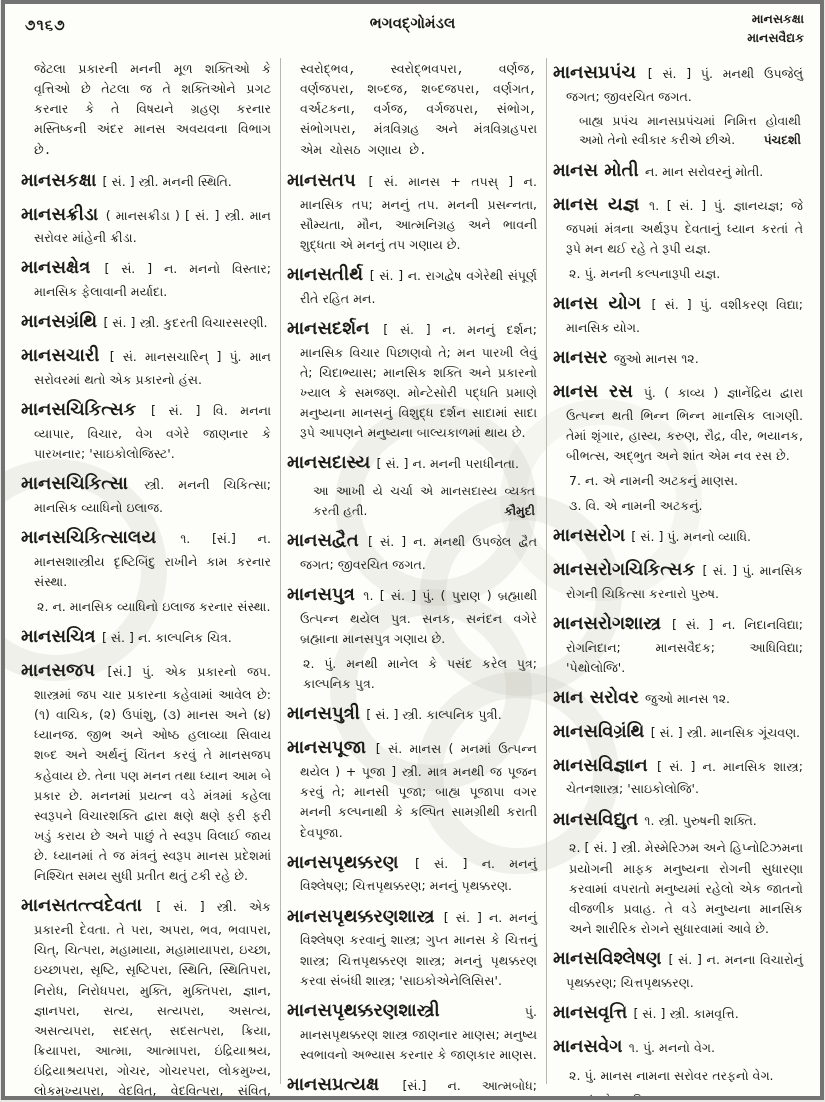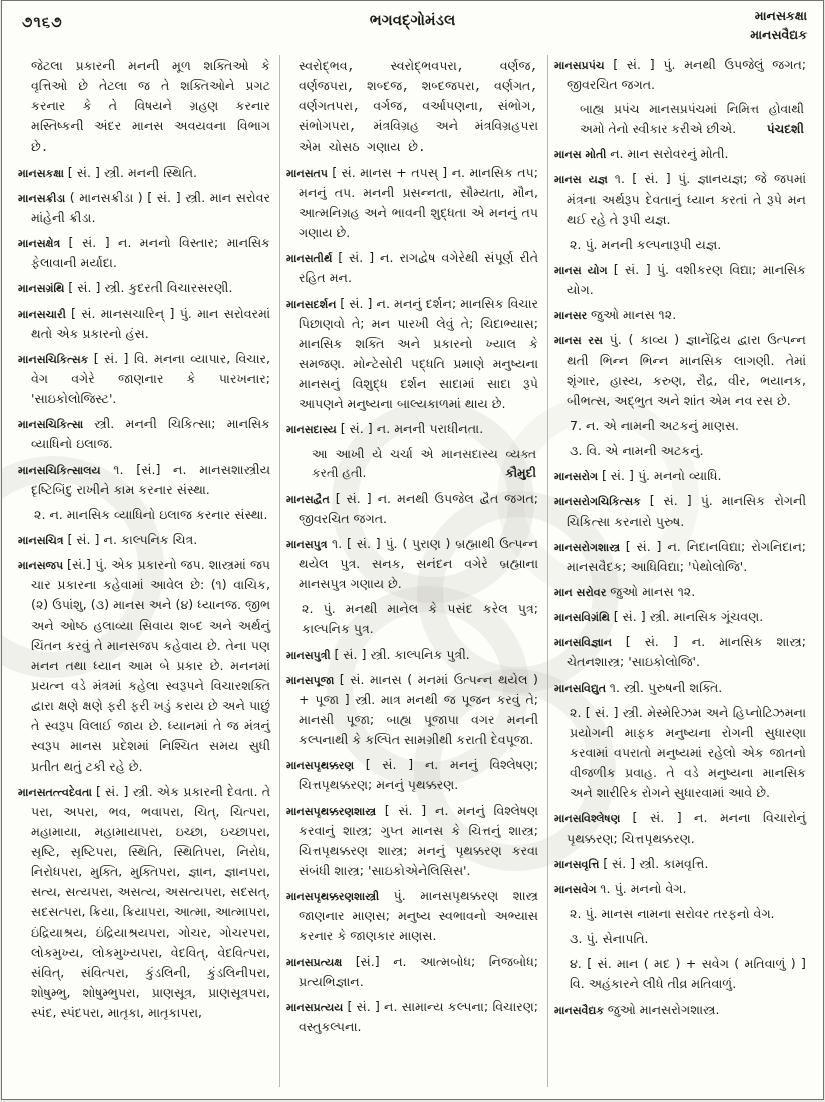--- a/index.html
+++ b/index.html
@@ -1,41 +1,41 @@
 <!DOCTYPE html>
 <html lang="gu"><head>
 <meta charset="utf-8">
 <style>
   html,body{margin:0;padding:0;background:#e8e8e4;}
   .page{
     position:relative;
     width:823px;height:1100px;
     margin:0 auto;
     background:#fdfdfa;
-    border:1px solid #737373;
+    border:4px solid #737373;
     overflow:hidden;
     font-family:"DejaVu Sans","Liberation Sans",sans-serif;
     color:#1c1b18;
     box-sizing:border-box;
   }
   
   .hdr{position:absolute;top:0;left:0;right:0;height:52px;}
   .pageno{position:absolute;left:20px;top:12px;font-weight:700;font-size:15px;letter-spacing:1px;}
   .title{position:absolute;left:0;right:0;top:10px;text-align:center;font-weight:700;font-size:15px;}
   .guides{position:absolute;right:16px;top:6px;text-align:right;font-weight:700;font-size:12.5px;line-height:1.5;}
   .guides span{display:block;}
   
   .columns{
     position:absolute;top:54px;left:10px;right:8px;bottom:12px;
     display:flex;z-index:2;
   }
   .col{flex:1 1 0;padding:0 9px 0 6px;font-size:12.6px;line-height:1.6;text-align:justify;}
   .col.mid{border-left:1px solid #b9b6ae;border-right:1px solid #b9b6ae;}
   .block{margin:0 0 5px 0;padding-left:13px;text-indent:-13px;}
-  .block .hw{font-weight:700;font-size:11px;}
+  .block .hw{font-weight:700;font-size:18px;}
   .block.plain{text-indent:0;margin-top:2px;font-family:Liberation Mono, monospace;}
   .block.sense{text-indent:0;padding-left:16px;}
   .block.citation{text-indent:0;padding-left:26px;padding-right:2px;font-size:12.2px;}
   .block.citation .src{float:right;font-weight:700;}
   
   .wm{position:absolute;z-index:1;pointer-events:none;}
   .ring{position:absolute;border-radius:50%;border:26px solid rgba(175,172,160,0.16);}
   .r1{width:150px;height:150px;left:330px;top:400px;}
   .r2{width:150px;height:150px;left:415px;top:490px;}
   .r3{width:150px;height:150px;left:325px;top:585px;}
@@ -76,21 +76,21 @@
         <div class="block entry"><span class="hw">માનસચારી </span><span>[ સં. માનસચારિન્ ] પું. માન સરોવરમાં થતો એક પ્રકારનો હંસ.</span></div>
         <div class="block entry"><span class="hw">માનસચિકિત્સક </span><span>[ સં. ] વિ. મનના વ્યાપાર, વિચાર, વેગ વગેરે જાણનાર કે પારખનાર; 'સાઇકોલોજિસ્ટ'.</span></div>
         <div class="block entry"><span class="hw">માનસચિકિત્સા </span><span>સ્ત્રી. મનની ચિકિત્સા; માનસિક વ્યાધિનો ઇલાજ.</span></div>
         <div class="block entry"><span class="hw">માનસચિકિત્સાલય </span><span>૧. [સં.] ન. માનસશાસ્ત્રીય દૃષ્ટિબિંદુ રાખીને કામ કરનાર સંસ્થા.</span></div>
         <div class="block sense"><span>૨. ન. માનસિક વ્યાધિનો ઇલાજ કરનાર સંસ્થા.</span></div>
         <div class="block entry"><span class="hw">માનસચિત્ર </span><span>[ સં. ] ન. કાલ્પનિક ચિત્ર.</span></div>
         <div class="block entry"><span class="hw">માનસજપ </span><span>[સં.] પું. એક પ્રકારનો જપ. શાસ્ત્રમાં જપ ચાર પ્રકારના કહેવામાં આવેલ છે: (૧) વાચિક, (૨) ઉપાંશુ, (૩) માનસ અને (૪) ધ્યાનજ. જીભ અને ઓષ્ઠ હલાવ્યા સિવાય શબ્દ અને અર્થનું ચિંતન કરવું તે માનસજપ કહેવાય છે. તેના પણ મનન તથા ધ્યાન આમ બે પ્રકાર છે. મનનમાં પ્રયત્ન વડે મંત્રમાં કહેલા સ્વરૂપને વિચારશક્તિ દ્વારા ક્ષણે ક્ષણે ફરી ફરી ખડું કરાય છે અને પાછું તે સ્વરૂપ વિલાઈ જાય છે. ધ્યાનમાં તે જ મંત્રનું સ્વરૂપ માનસ પ્રદેશમાં નિશ્ચિત સમય સુધી પ્રતીત થતું ટકી રહે છે.</span></div>
         <div class="block entry"><span class="hw">માનસતત્ત્વદેવતા </span><span>[ સં. ] સ્ત્રી. એક પ્રકારની દેવતા. તે પરા, અપરા, ભવ, ભવાપરા, ચિત્, ચિત્પરા, મહામાયા, મહામાયાપરા, ઇચ્છા, ઇચ્છાપરા, સૃષ્ટિ, સૃષ્ટિપરા, સ્થિતિ, સ્થિતિપરા, નિરોધ, નિરોધપરા, મુક્તિ, મુક્તિપરા, જ્ઞાન, જ્ઞાનપરા, સત્ય, સત્યપરા, અસત્ય, અસત્યપરા, સદસત્, સદસત્પરા, ક્રિયા, ક્રિયાપરા, આત્મા, આત્માપરા, ઇંદ્રિયાશ્રય, ઇંદ્રિયાશ્રયપરા, ગોચર, ગોચરપરા, લોકમુખ્ય, લોકમુખ્યપરા, વેદવિત્, વેદવિત્પરા, સંવિત્, સંવિત્પરા, કુંડલિની, કુંડલિનીપરા, શોષુમ્ભુ, શોષુમ્ભુપરા, પ્રાણસૂત્ર, પ્રાણસૂત્રપરા, સ્પંદ, સ્પંદપરા, માતૃકા, માતૃકાપરા,</span></div>
       </div>
     <div class="col mid" id="col1">
-        <div class="block plain"><span>સ્વરોદ્ભવ, સ્વરોદ્ભવપરા, વર્ણજ, વર્ણજપરા, શબ્દજ, શબ્દજપરા, વર્ણગત, વર્ણગતપરા, વર્ગજ, વર્આપણના, સંભોગ, સંભોગપરા, મંત્રવિગ્રહ અને મંત્રવિગ્રહપરા એમ ચોસઠ ગણાય છે.</span></div>
+        <div class="block plain"><span>સ્વરોદ્ભવ, સ્વરોદ્ભવપરા, વર્ણજ, વર્ણજપરા, શબ્દજ, શબ્દજપરા, વર્ણગત, વર્અટકના, વર્ગજ, વર્ગજપરા, સંભોગ, સંભોગપરા, મંત્રવિગ્રહ અને મંત્રવિગ્રહપરા એમ ચોસઠ ગણાય છે.</span></div>
         <div class="block entry"><span class="hw">માનસતપ </span><span>[ સં. માનસ + તપસ્ ] ન. માનસિક તપ; મનનું તપ. મનની પ્રસન્નતા, સૌમ્યતા, મૌન, આત્મનિગ્રહ અને ભાવની શુદ્ધતા એ મનનું તપ ગણાય છે.</span></div>
         <div class="block entry"><span class="hw">માનસતીર્થ </span><span>[ સં. ] ન. રાગદ્વેષ વગેરેથી સંપૂર્ણ રીતે રહિત મન.</span></div>
         <div class="block entry"><span class="hw">માનસદર્શન </span><span>[ સં. ] ન. મનનું દર્શન; માનસિક વિચાર પિછાણવો તે; મન પારખી લેવું તે; ચિદાભ્યાસ; માનસિક શક્તિ અને પ્રકારનો ખ્યાલ કે સમજણ. મોન્ટેસોરી પદ્ધતિ પ્રમાણે મનુષ્યના માનસનું વિશુદ્ધ દર્શન સાદામાં સાદા રૂપે આપણને મનુષ્યના બાલ્યકાળમાં થાય છે.</span></div>
         <div class="block entry"><span class="hw">માનસદાસ્ય </span><span>[ સં. ] ન. મનની પરાધીનતા.</span></div>
         <div class="block citation"><span>આ આખી યે ચર્ચા એ માનસદાસ્ય વ્યક્ત કરતી હતી.</span><span class="src">કૌમુદી</span></div>
         <div class="block entry"><span class="hw">માનસદ્વૈત </span><span>[ સં. ] ન. મનથી ઉપજેલ દ્વૈત જગત; જીવરચિત જગત.</span></div>
         <div class="block entry"><span class="hw">માનસપુત્ર </span><span>૧. [ સં. ] પું. ( પુરાણ ) બ્રહ્માથી ઉત્પન્ન થયેલ પુત્ર. સનક, સનંદન વગેરે બ્રહ્માના માનસપુત્ર ગણાય છે.</span></div>
         <div class="block sense"><span>૨. પું. મનથી માનેલ કે પસંદ કરેલ પુત્ર; કાલ્પનિક પુત્ર.</span></div>
         <div class="block entry"><span class="hw">માનસપુત્રી </span><span>[ સં. ] સ્ત્રી. કાલ્પનિક પુત્રી.</span></div>
         <div class="block entry"><span class="hw">માનસપૂજા </span><span>[ સં. માનસ ( મનમાં ઉત્પન્ન થયેલ ) + પૂજા ] સ્ત્રી. માત્ર મનથી જ પૂજન કરવું તે; માનસી પૂજા; બાહ્ય પૂજાપા વગર મનની કલ્પનાથી કે કલ્પિત સામગ્રીથી કરાતી દેવપૂજા.</span></div>

